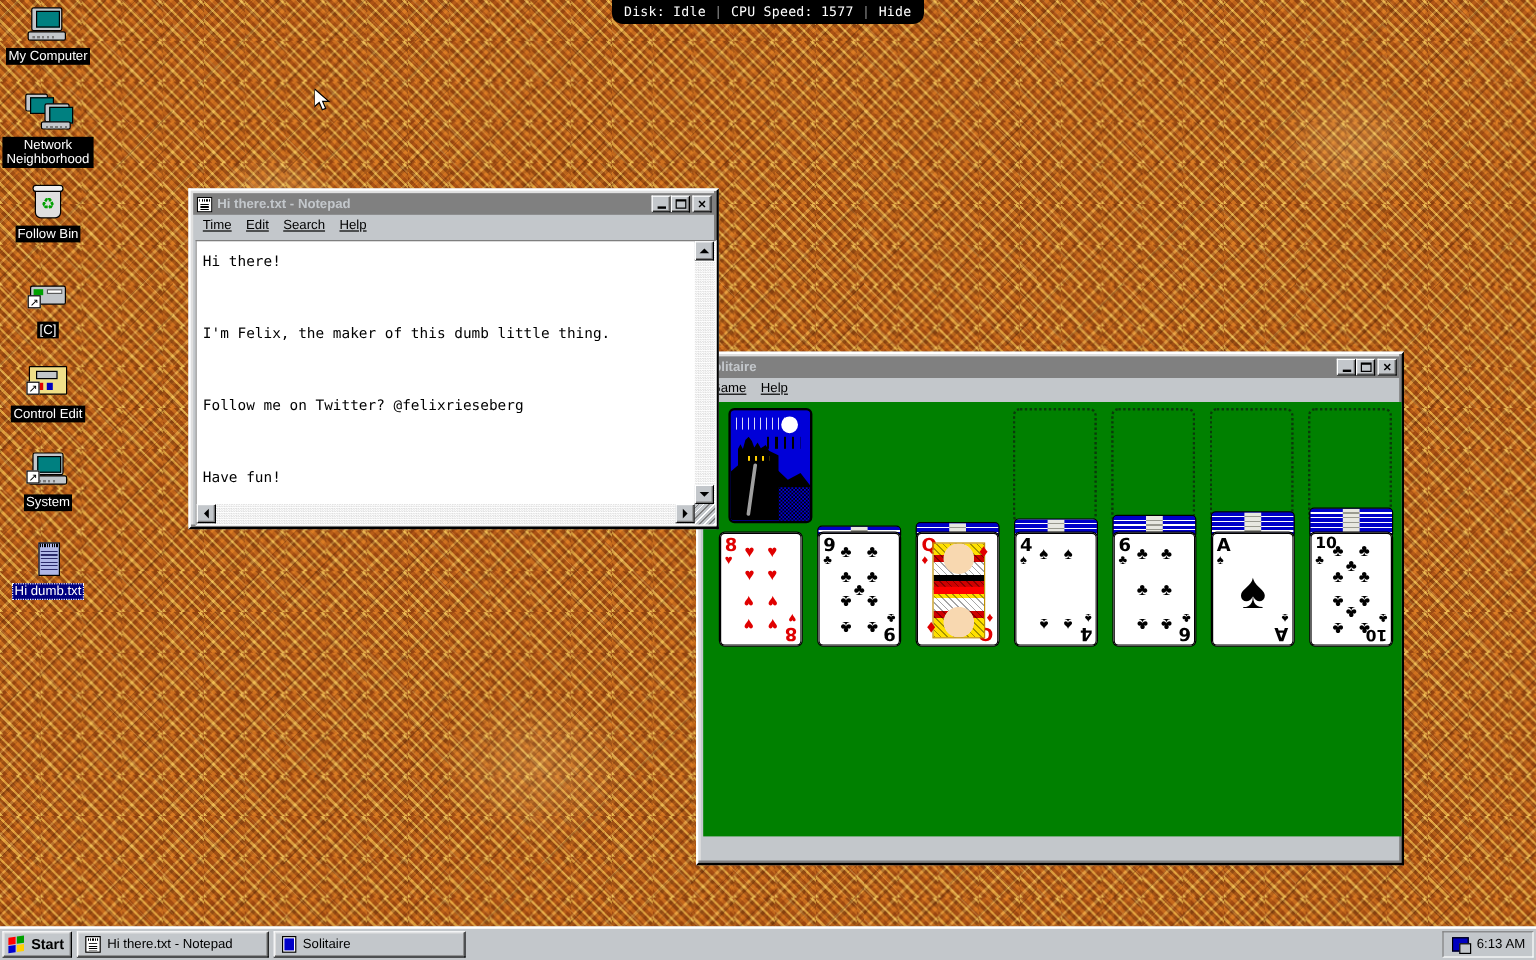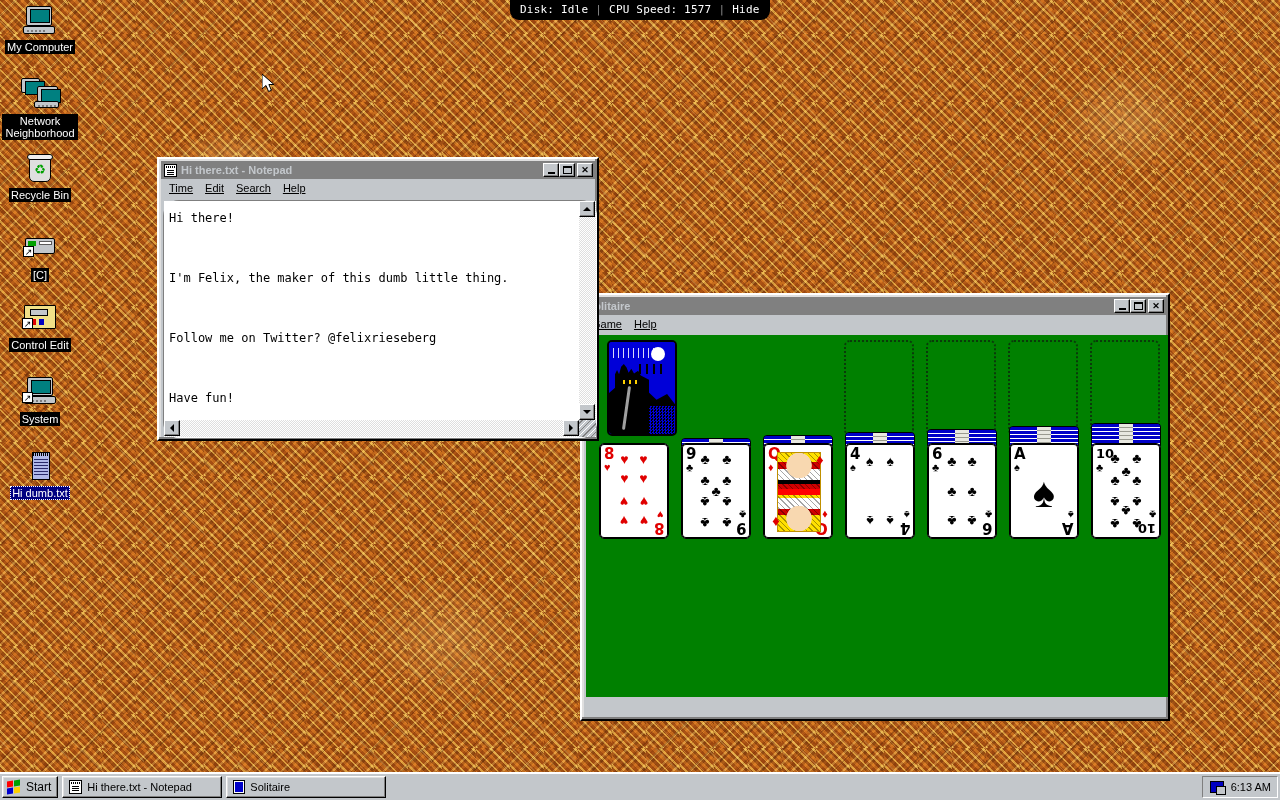--- a/index.html
+++ b/index.html
@@ -105,21 +105,20 @@
   .menubar { display:flex; gap:0; padding:2px 2px 3px 4px; font-size:11px; color:#000; }
   .menubar .mi { padding:1px 6px; cursor:pointer; }
   .menubar .mi u { text-decoration:underline; }
 
   
   .sunken {
     border-top:1px solid #7f7f7f; border-left:1px solid #7f7f7f;
     border-right:1px solid #ffffff; border-bottom:1px solid #ffffff;
     box-shadow: inset 1px 1px 0 #000, inset -1px -1px 0 #dfdfdf;
     background:#fff;
-    border-radius:16px;
   }
 
   
   #notepad { left:157px; top:157px; width:442px; height:284px; z-index:30; }
   #np-doc-icon{ width:13px;height:13px;background:#fff;border:1px solid #000;position:relative;}
   #np-doc-icon::before{content:"";position:absolute;left:1px;top:1px;right:1px;height:2px;
      background:repeating-linear-gradient(90deg,#000 0 1px,transparent 1px 2px);}
   #np-doc-icon::after{content:"";position:absolute;left:2px;top:5px;right:2px;height:5px;
      background:repeating-linear-gradient(180deg,#000 0 1px,transparent 1px 2px);}
   #np-client { position:absolute; left:4px; top:41px; width:434px; height:238px; }
@@ -252,21 +251,21 @@
     display:flex; align-items:center; padding:2px 2px;
   }
   .raised {
     background:#c3c7cb;
     border-top:1px solid #ffffff; border-left:1px solid #ffffff;
     border-right:1px solid #000; border-bottom:1px solid #000;
     box-shadow: inset -1px -1px 0 #7f7f7f, inset 1px 1px 0 #dfdfdf;
   }
   #startbtn {
     height:22px; display:flex; align-items:center; gap:4px; padding:0 6px 0 4px;
-    font-weight:normal; font-size:12px; cursor:pointer; margin-right:4px;
+    font-weight:bold; font-size:12px; cursor:pointer; margin-right:4px;
   }
   .winlogo { width:15px; height:14px; position:relative; }
   .winlogo i { position:absolute; width:6px; height:6px; display:block; }
   .winlogo i:nth-child(1){ left:0; top:1px; background:#ff0000; transform:skewY(-8deg); }
   .winlogo i:nth-child(2){ left:7px; top:0; background:#00a000; transform:skewY(-8deg); }
   .winlogo i:nth-child(3){ left:0; top:8px; background:#0000d0; transform:skewY(-8deg); }
   .winlogo i:nth-child(4){ left:7px; top:7px; background:#ffd000; transform:skewY(-8deg); }
 
   .taskitem {
     height:22px; min-width:160px; max-width:200px; display:flex; align-items:center;
@@ -327,21 +326,21 @@
   </span>
   <span class="cap">Network Neighborhood</span>
 </div>
 
 <div class="dicon" style="left:2px; top:152px;">
   <span class="glyph">
     <span style="position:absolute;left:9px;top:6px;width:22px;height:24px;background:#dfdfdf;border:1px solid #000;border-radius:2px 2px 5px 5px;display:block;"></span>
     <span style="position:absolute;left:14px;top:11px;width:12px;height:13px;color:#00a000;font-size:13px;line-height:13px;display:block;">♻</span>
     <span style="position:absolute;left:7px;top:2px;width:26px;height:6px;background:#efefef;border:1px solid #000;border-radius:3px;display:block;"></span>
   </span>
-  <span class="cap">Recycle Bin</span>
+  <span class="cap">Follow Bin</span>
 </div>
 
 <div class="dicon" style="left:2px; top:232px;">
   <span class="glyph">
     <span style="position:absolute;left:5px;top:6px;width:30px;height:16px;background:#c3c7cb;border:1px solid #000;border-radius:2px;display:block;"></span>
     <span style="position:absolute;left:8px;top:9px;width:8px;height:5px;background:#00a000;display:block;"></span>
     <span style="position:absolute;left:19px;top:9px;width:13px;height:4px;background:#ffffff;border:1px solid #5a5a5a;display:block;"></span>
     <span style="position:absolute;left:3px;top:14px;width:11px;height:11px;background:#fff;border:1px solid #000;display:block;font-size:9px;line-height:10px;text-align:center;color:#000;">↗</span>
   </span>
   <span class="cap">[C]</span>

